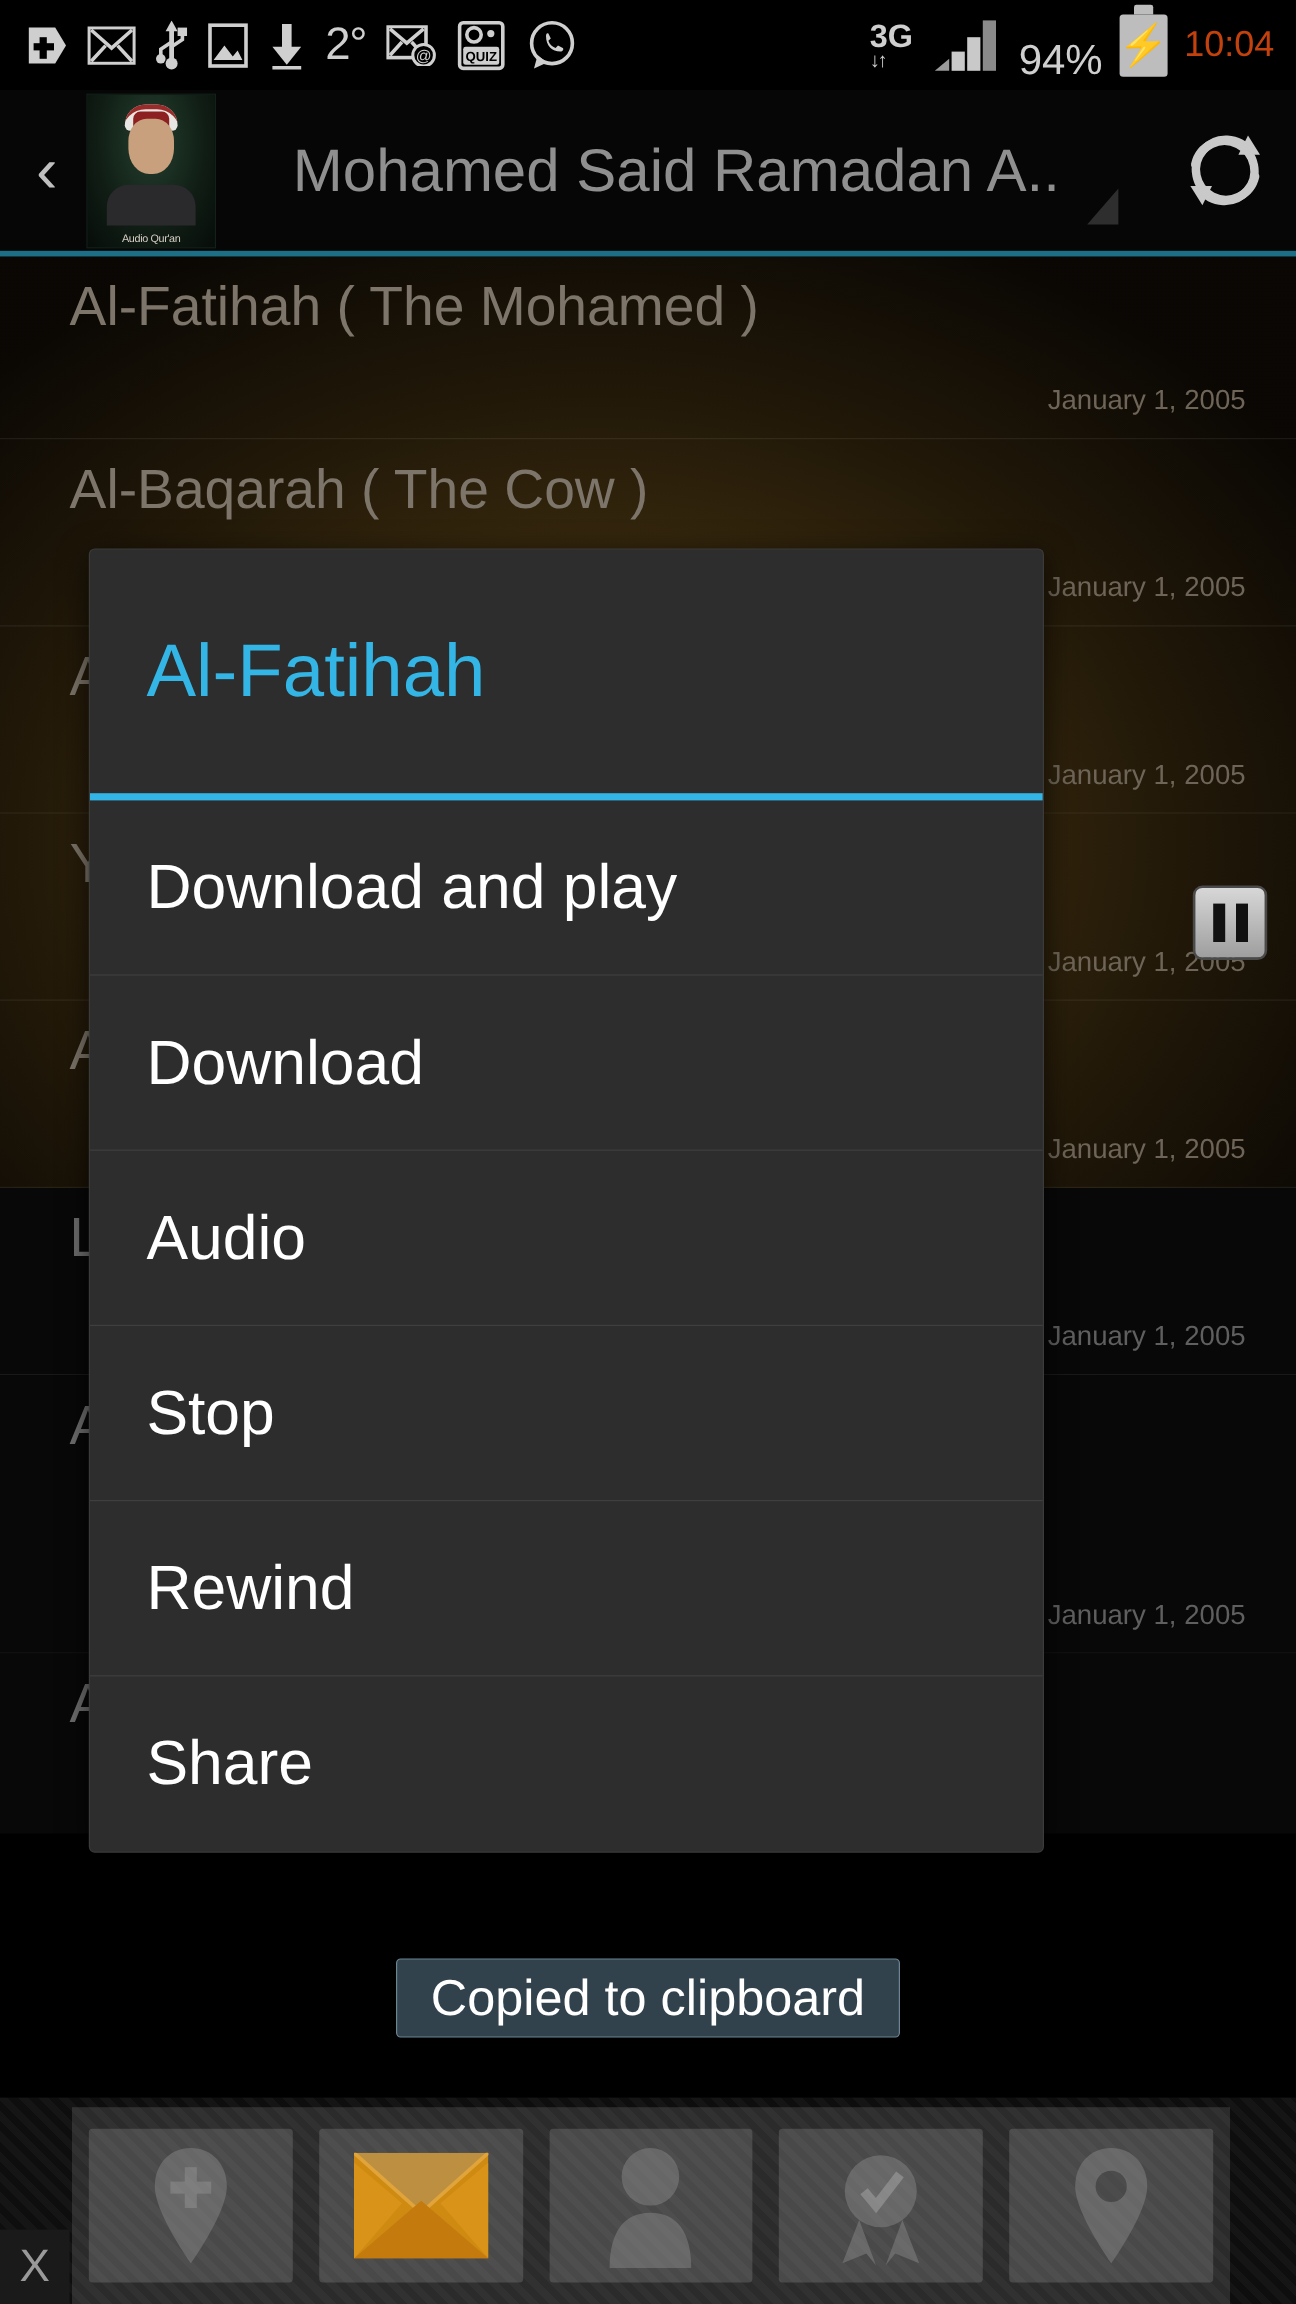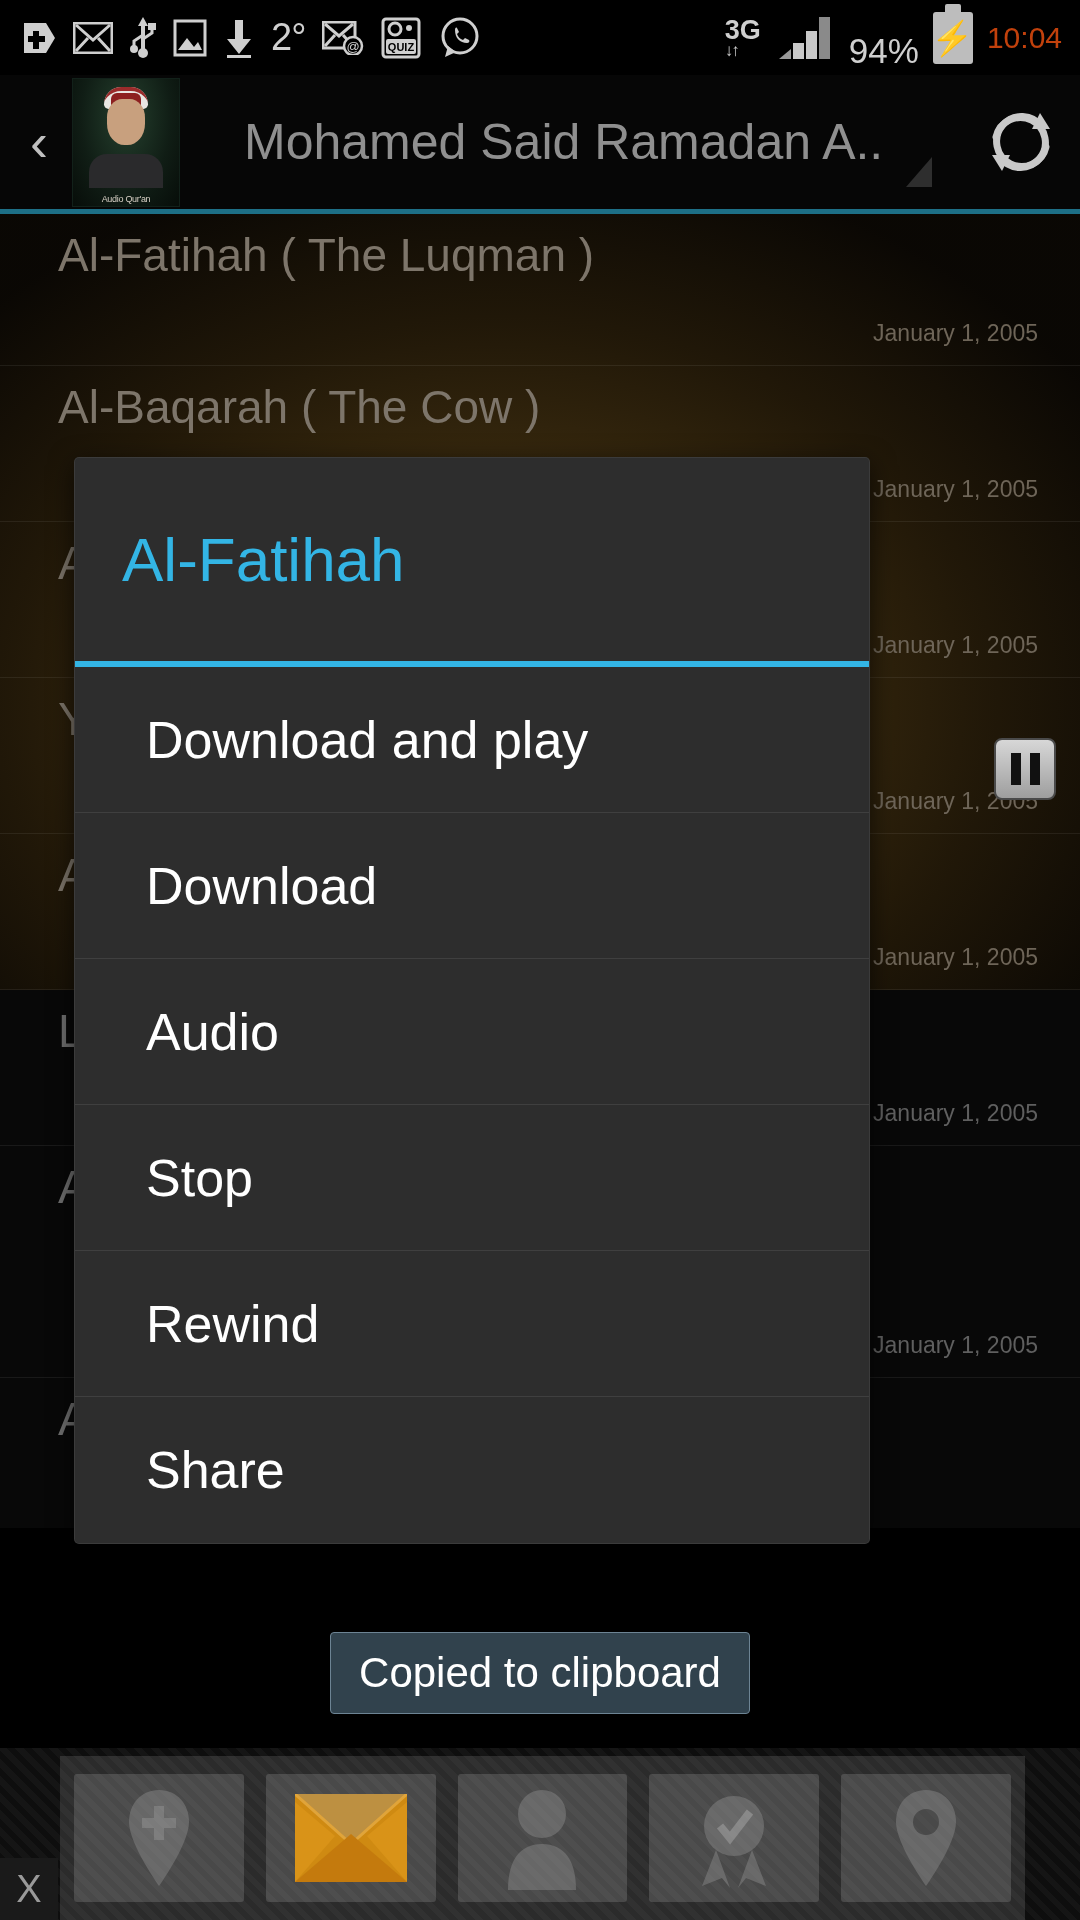--- a/index.html
+++ b/index.html
@@ -124,25 +124,25 @@
   }
   .dlg-title-wrap{ height:203px; display:flex; align-items:center; padding-left:47px; }
   .dlg-title{ color:#33b5e5; font-size:62px; font-weight:400; }
   .dlg-rule{ height:6px; background:#33b5e5; margin:0 0 0 0; }
   .dlg-item{
     height:146px; display:flex; align-items:center; padding-left:47px;
     color:#ffffff; font-size:52px; border-bottom:1px solid #3f3f3f;
   }
   .dlg-item:last-child{ border-bottom:none; }
   .dlg-list{ padding:0 0 0 0; }
-  .dlg-item-txt{ display:block;margin-left:24px; }
+  .dlg-item-txt{ display:block; }
 
   
   .toast{
-    position:absolute; left:330px; top:1632px; width:420px; height:82px;
+    position:absolute; left:330px; top:1632px; width:420px; height:66px;
     background:#31424d; border:1px solid #6d8494; border-radius:4px;
     display:flex; align-items:center; justify-content:center;
     color:#ffffff; font-size:42px;
   }
 
   
   .adbar{
     position:absolute; left:0; bottom:0; width:1080px; height:172px;
     background:
       repeating-linear-gradient(45deg,#151515 0 6px,#0e0e0e 6px 12px);
@@ -284,21 +284,21 @@
   <div class="bglist">
     <div class="bg-glow"></div>
     <svg class="bg-mosque" viewBox="0 0 330 240">
       <ellipse cx="90" cy="72" rx="96" ry="16" fill="#000" opacity="0.9"></ellipse>
       <rect x="70" y="70" width="40" height="40" fill="#000"></rect>
       <ellipse cx="90" cy="108" rx="70" ry="13" fill="#000"></ellipse>
       <path d="M20 118 L160 118 L190 240 L0 240 Z" fill="#000"></path>
     </svg>
 
     <div class="row" style="top:0; height:152px;">
-      <div class="row-title">Al-Fatihah ( The Luqman )</div>
+      <div class="row-title">Al-Fatihah ( The Mohamed )</div>
       <div class="row-date">January 1, 2005</div>
     </div>
 
     <div class="row" style="top:152px; height:156px;">
       <div class="row-title">Al-Baqarah ( The Cow )</div>
       <div class="row-date">January 1, 2005</div>
     </div>
 
     <div class="row" style="top:308px; height:156px;">
       <div class="row-title">Aal-Imran ( The Family of Imran )</div>

